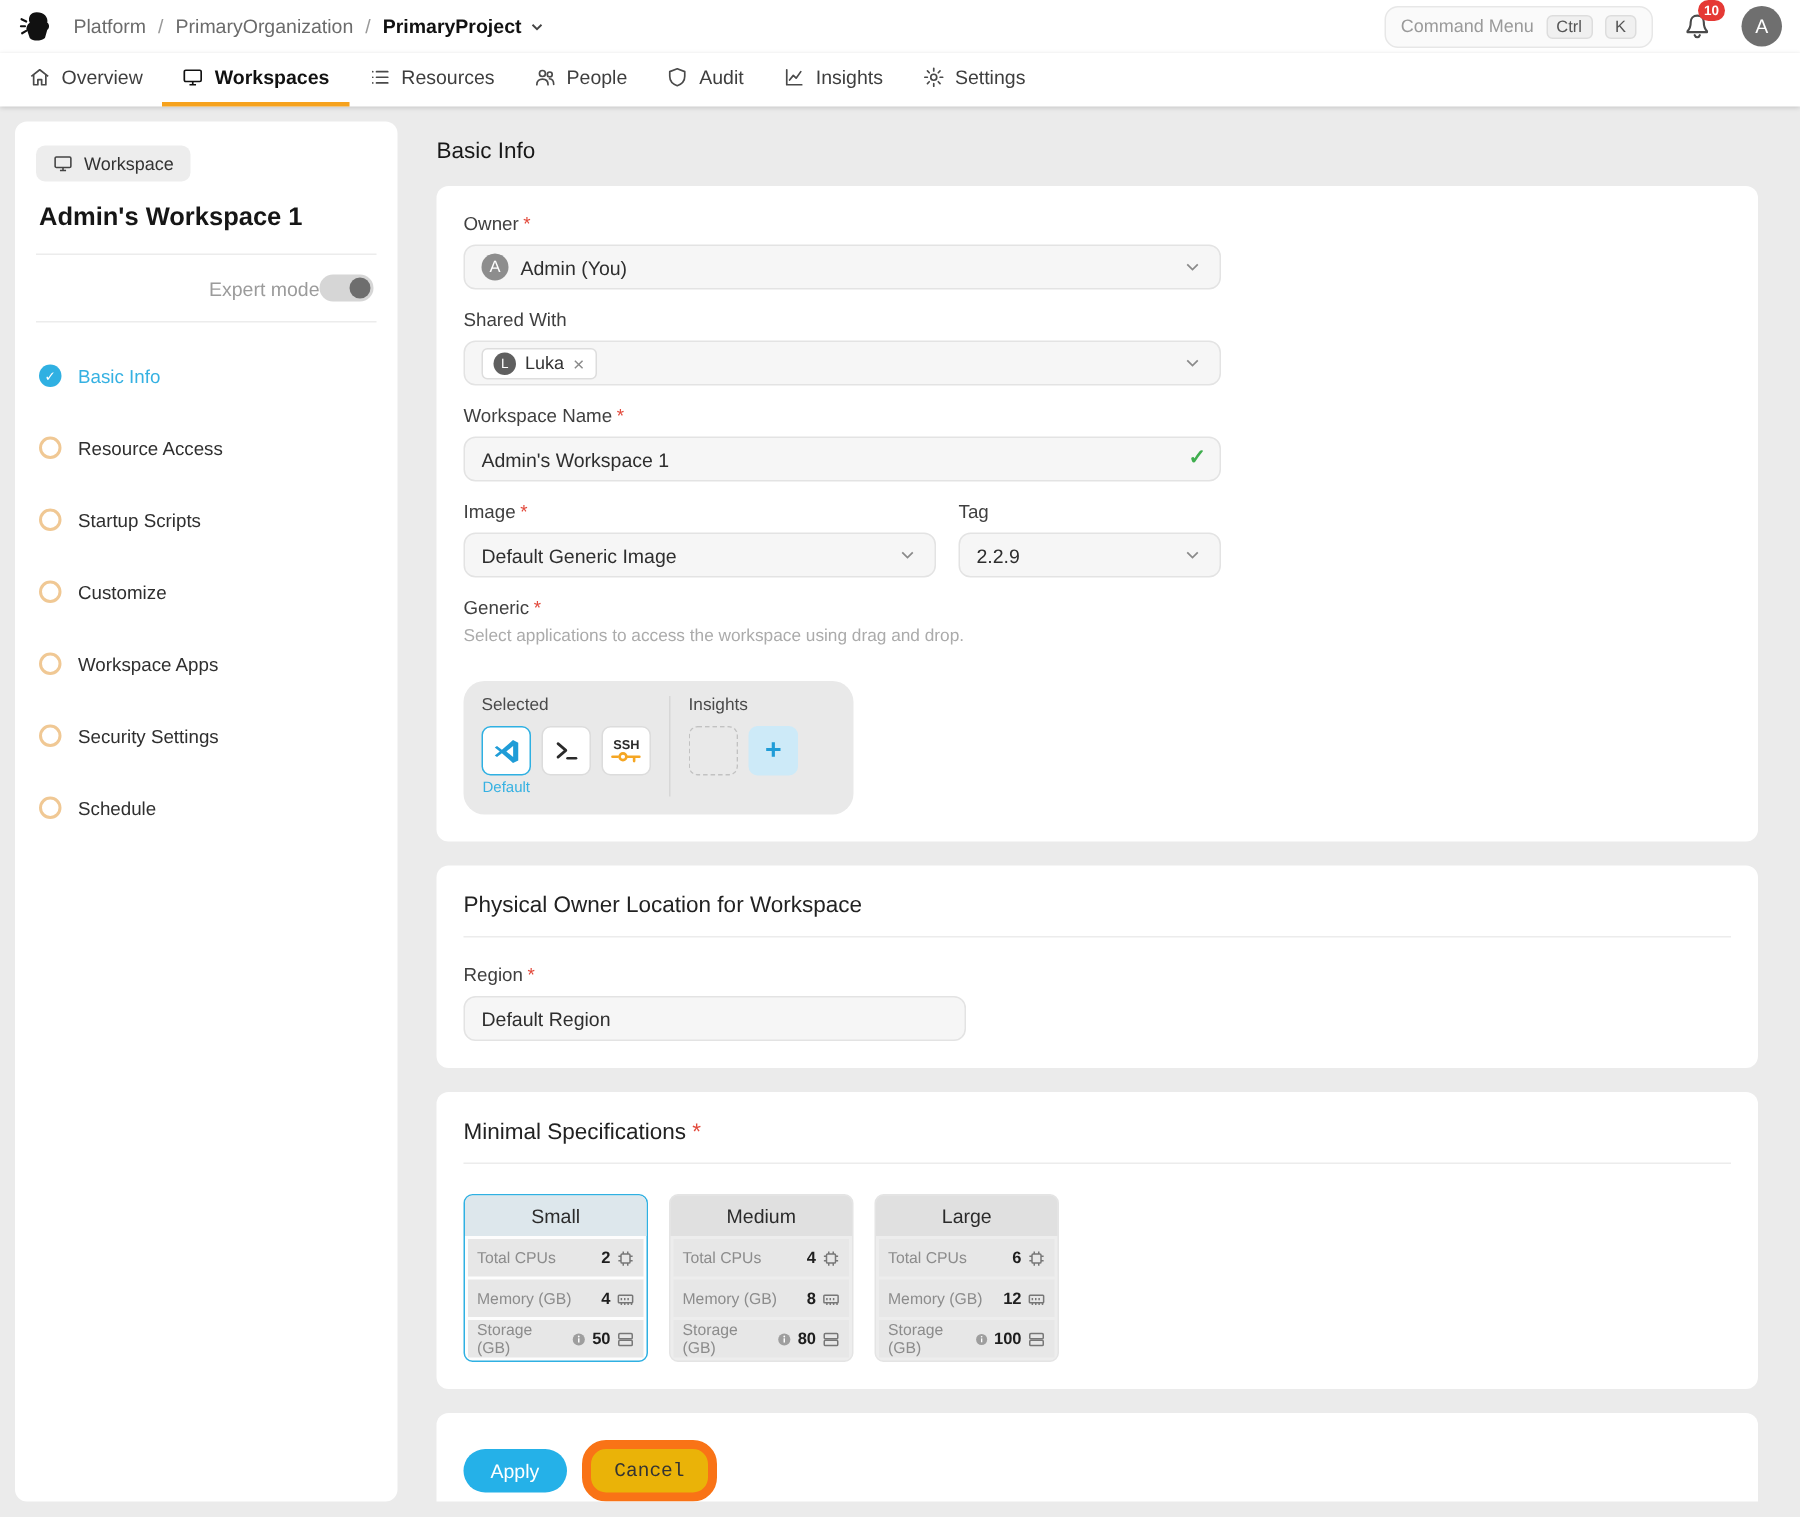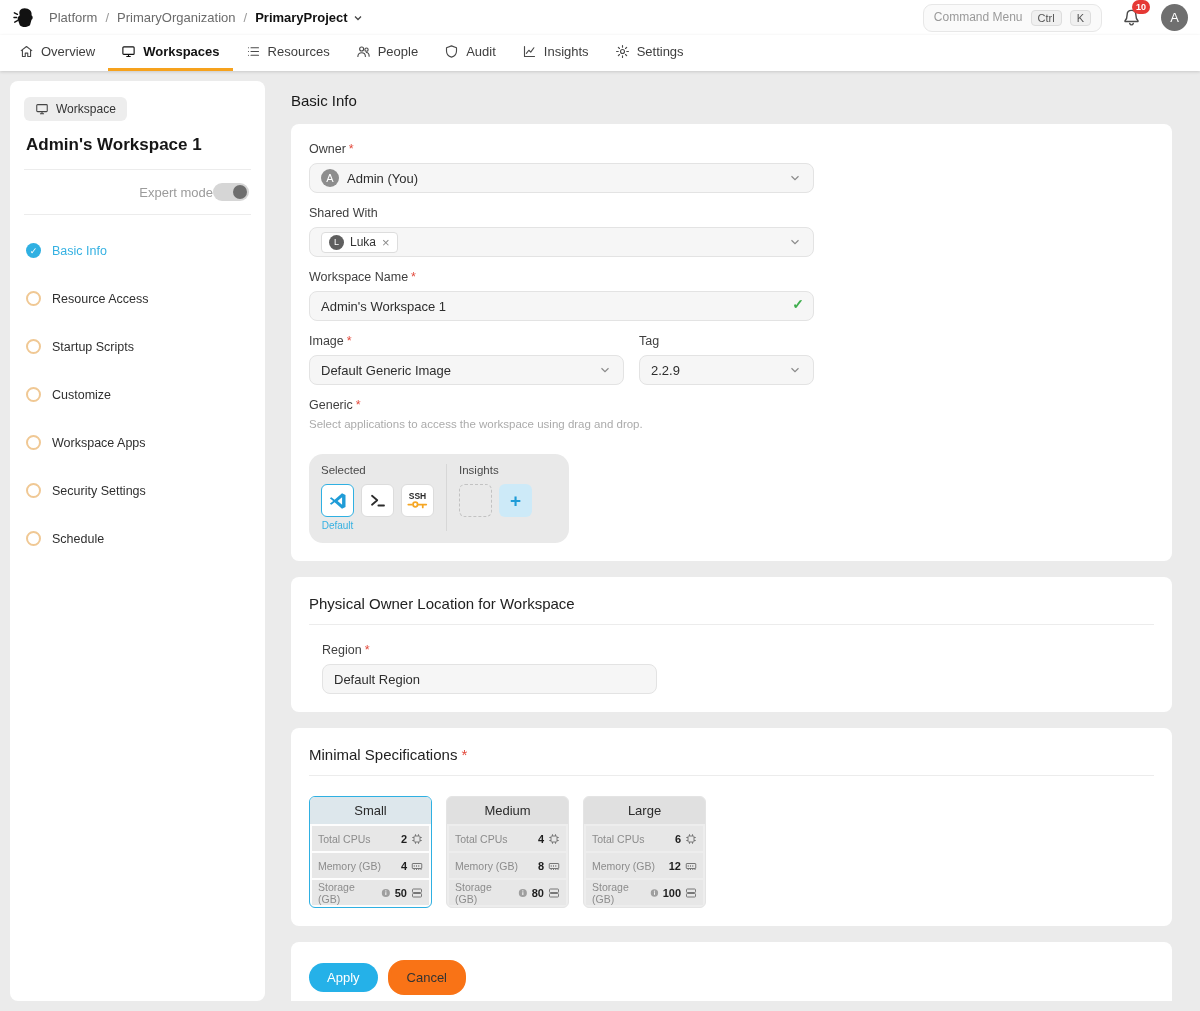--- a/index.html
+++ b/index.html
@@ -78,34 +78,34 @@
   .group-label { font-size:11.5px; color:#4a4a4a; margin-bottom:8px; }
   .apps-row { display:flex; gap:7px; align-items:flex-start; }
   .app-wrap { display:flex; flex-direction:column; align-items:center; gap:3px; }
   .app-box { width:33px; height:33px; background:#fff; border:1px solid #dcdcdc; border-radius:6px; display:flex; flex-direction:column; align-items:center; justify-content:center; cursor:pointer; }
   .app-box.selected { border:1.5px solid #2fb0e2; }
   .app-box.empty { background:#e9e9e9; border:1px dashed #c2c2c2; cursor:default; }
   .app-box.plus { background:#cdeaf8; border:none; color:#1f9cd7; font-size:19px; font-weight:bold; }
   .app-caption { font-size:10px; color:#35b1e2; }
   .ssh-text { font-size:8.5px; font-weight:bold; color:#2b2b2b; line-height:1; }
 
-  .region-field { margin-top:18px; width:335px; margin-bottom:0;margin-left:13px; }
+  .region-field { margin-top:18px; width:335px; margin-bottom:0; }
 
   .specs-wrap { display:flex; gap:14px; margin-top:20px; }
   .spec { width:123px; border-radius:6px; background:#ededed; border:1px solid #e4e4e4; padding-bottom:2px; cursor:pointer; }
   .spec.selected { background:#fdfdfd; border:1.5px solid #2fb0e2; }
   .spec-header { height:27px; background:#e0e0e0; border-radius:5px 5px 0 0; display:flex; align-items:center; justify-content:center; font-size:13px; color:#2b2b2b; }
   .spec.selected .spec-header { background:#dde7ec; }
   .spec-row { display:flex; align-items:center; height:25px; margin:2px 2px 0; background:#e7e7e7; padding:0 6px; gap:4px; }
   .spec-row .r-label { flex:1; font-size:10.5px; color:#8c8c8c; display:flex; align-items:center; gap:3px; }
   .spec-row .r-value { font-size:11px; font-weight:bold; color:#1e1e1e; }
 
   .footer-card { display:flex; gap:10px; align-items:center; }
   .btn-apply { background:#25b1e8; color:#fff; border:none; border-radius:16px; padding:7px 18px; font-size:13px; font-family:"Liberation Sans",sans-serif; cursor:pointer; }
-  .btn-cancel { background:#f97316; color:#333; border:3px solid #f97316; border-radius:16px; padding:7px 16px; font-size:13px; font-family:Liberation Sans, sans-serif; cursor:pointer; }
+  .btn-cancel { background:#eab308; color:#333; border:6px solid #f97316; border-radius:16px; padding:7px 16px; font-size:13px; font-family:Liberation Mono, monospace; cursor:pointer; }
 </style>
 </head>
 <body>
 
 <div class="topbar">
   <span class="logo">
     <svg viewBox="0 0 32 32" width="25" height="25">
         <path fill="#111" d="M10 13 C8 8 11 4 16 4 C22 4 26 8 25 13 C27 14 27 18 25 19 L23 26 C19 29 13 29 10 26 L8 20 C6 19 8 14 10 13 Z"></path>
         <path d="M3 10 L7 12 M2.5 16 L6 16 M3.5 22 L7 20" stroke="#111" stroke-width="1.8" fill="none" stroke-linecap="round"></path>
       </svg>

